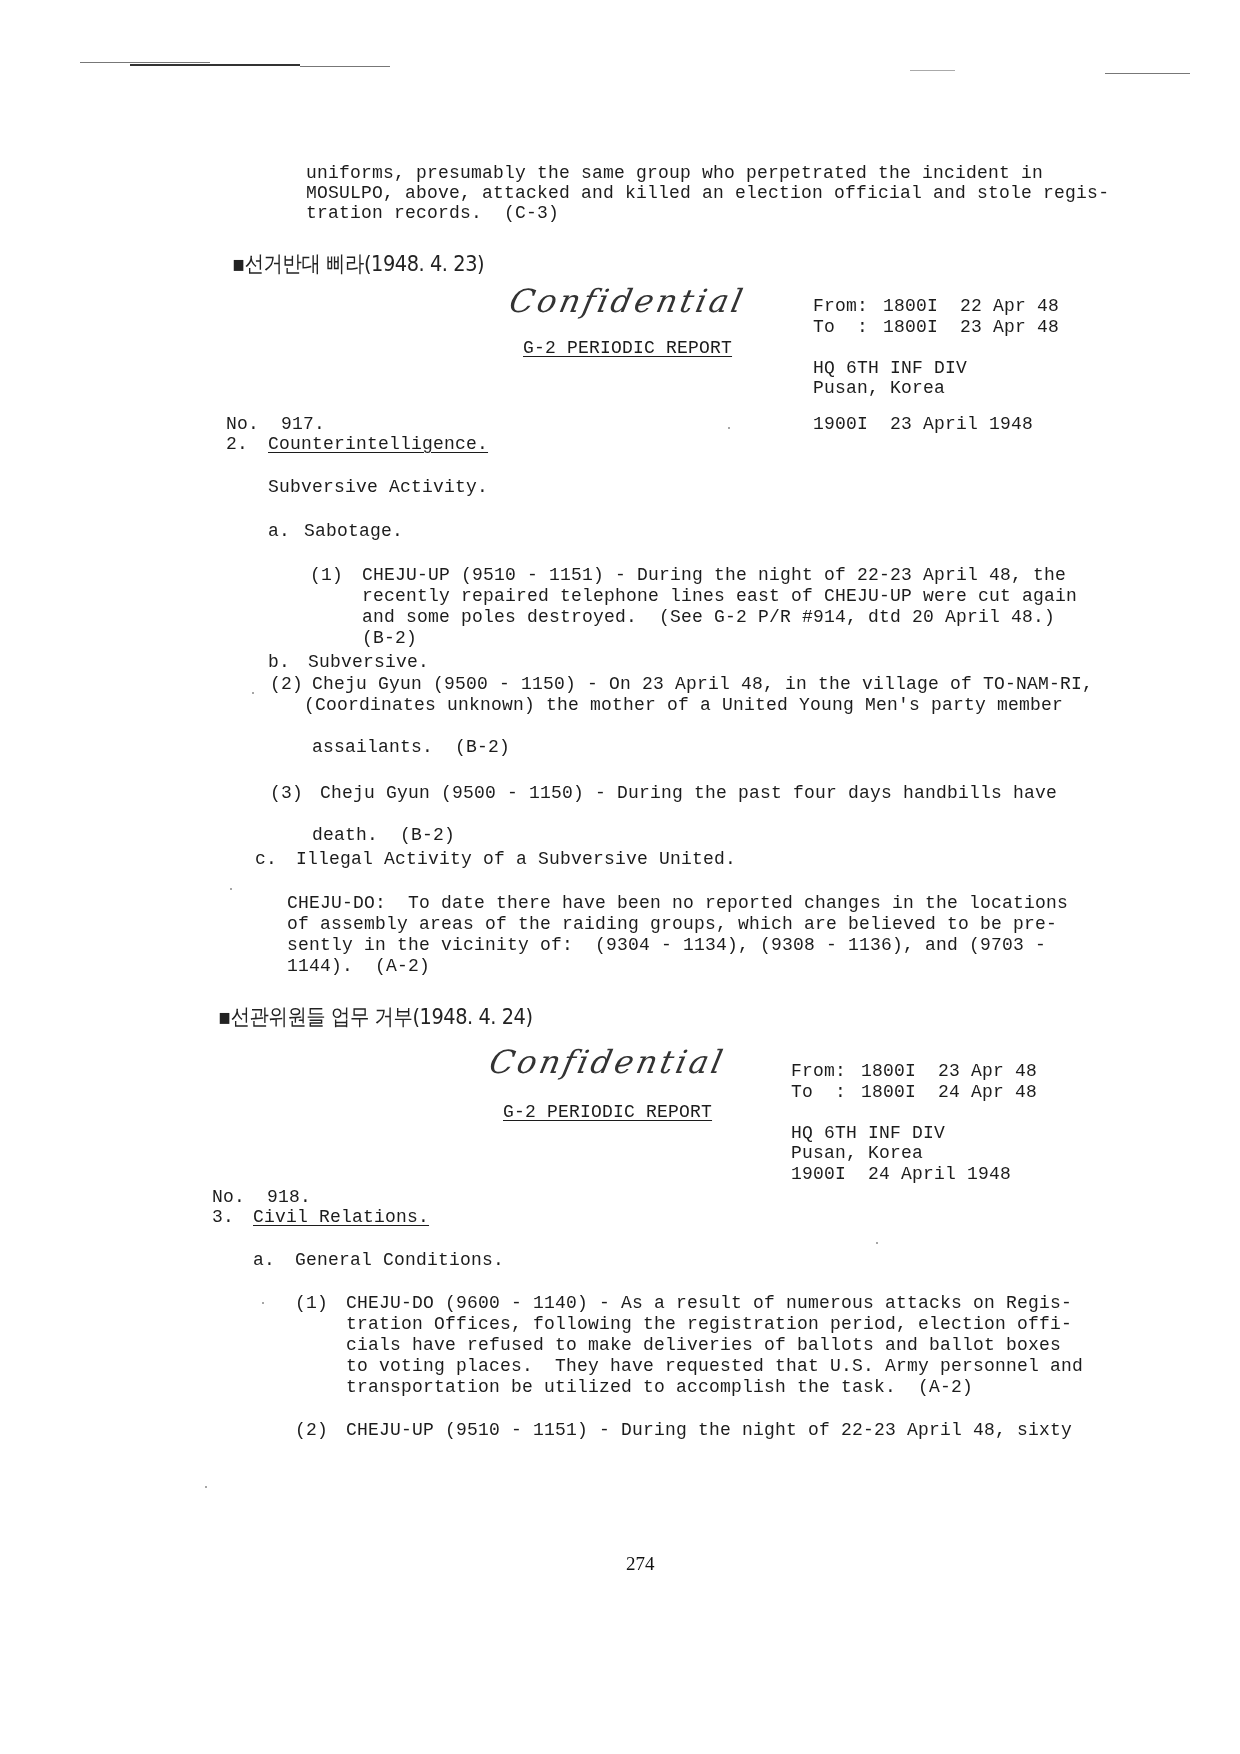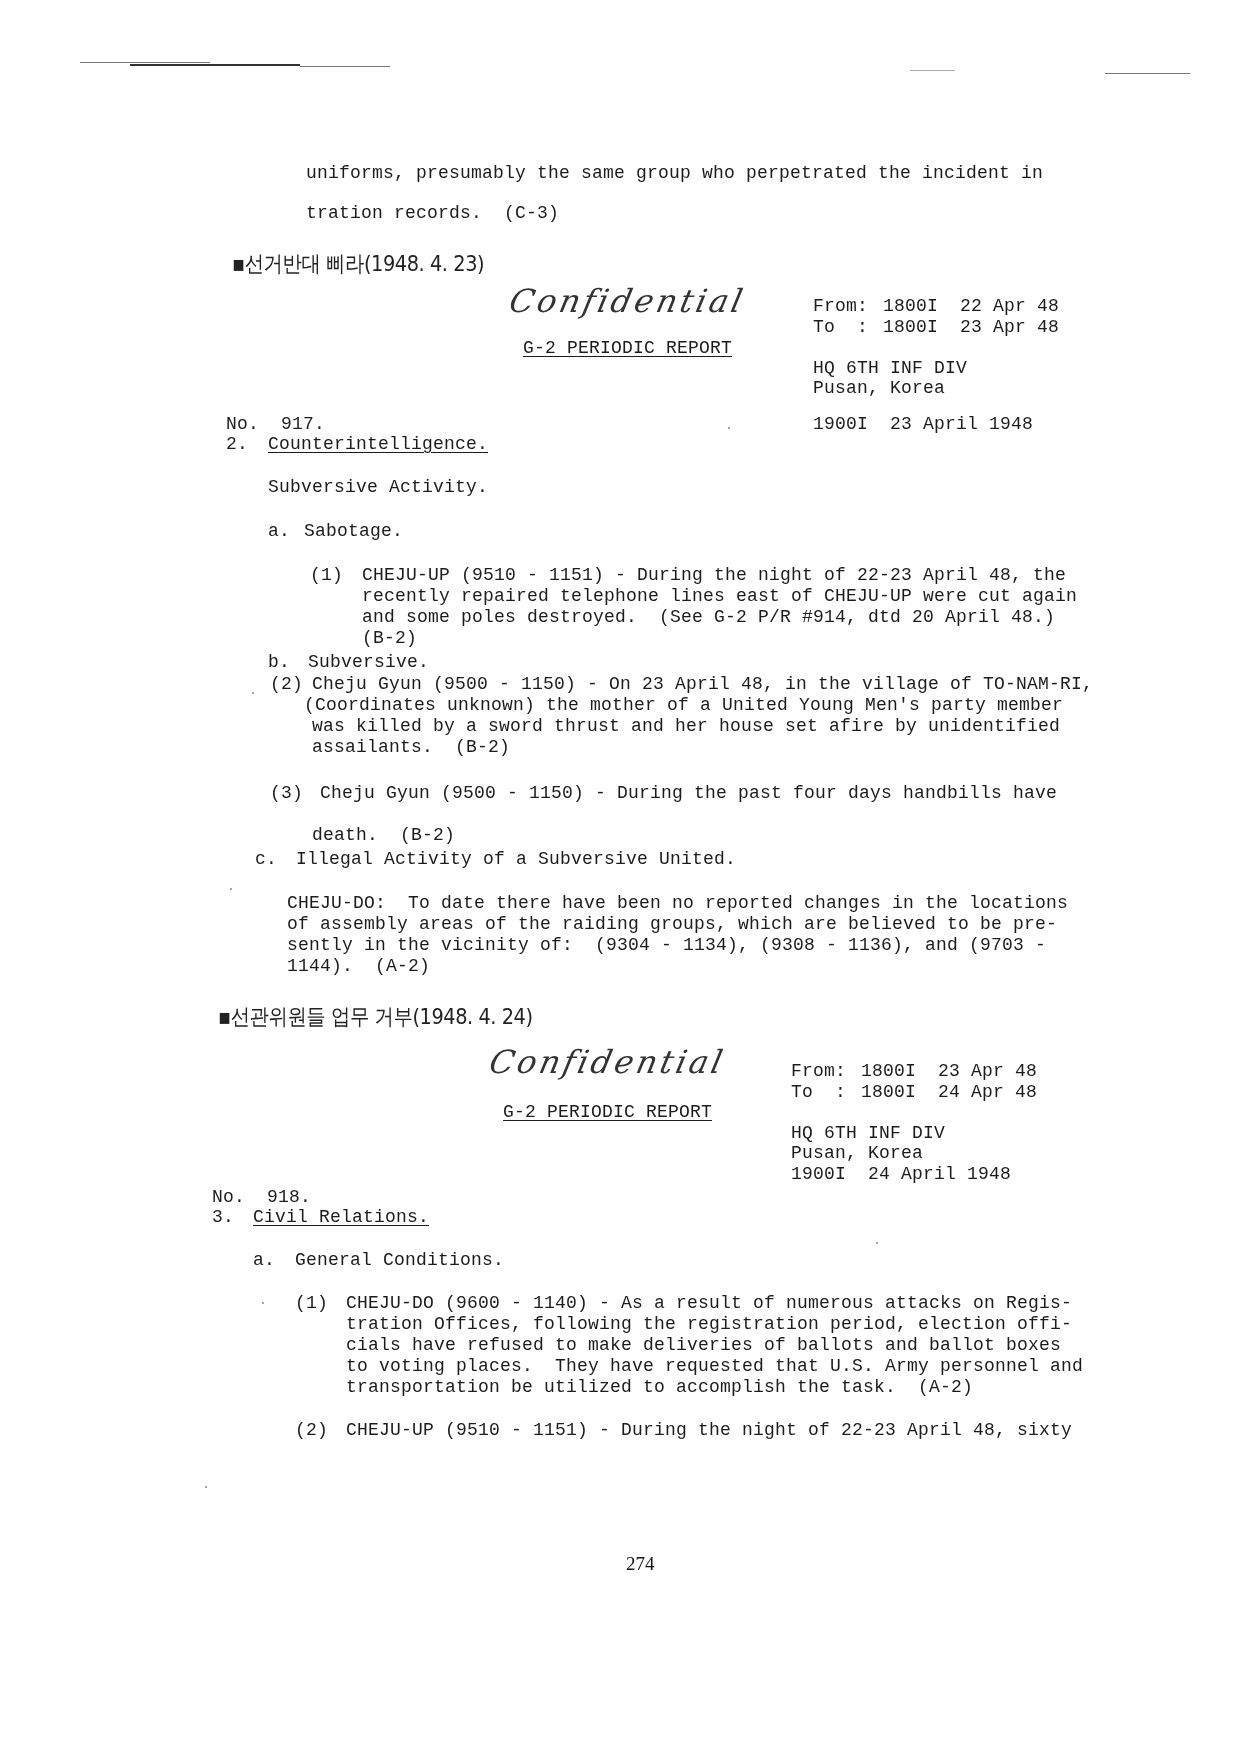--- a/index.html
+++ b/index.html
@@ -20,20 +20,21 @@
 
 <div class="page">
 
   <div class="rule" style="left:80px; top:62px; width:130px;"></div>
   <div class="rule thick" style="left:130px; top:64px; width:170px;"></div>
   <div class="rule" style="left:300px; top:66px; width:90px;"></div>
   <div class="rule" style="left:1105px; top:73px; width:85px;"></div>
   <div class="rule" style="left:910px; top:70px; width:45px; background:#aaa;"></div>
 
   <div class="abs tw" style="left:306px; top:163px;">uniforms, presumably the same group who perpetrated the incident in</div>
+  <div class="abs tw" style="left:306px; top:183px;">MOSULPO, above, attacked and killed an election official and stole regis-</div>
   <div class="abs tw" style="left:306px; top:203px;">tration records.  (C-3)</div>
 
   <div class="abs kr" style="left:232px; top:249px;">▪선거반대 삐라(1948. 4. 23)</div>
 
   <div class="abs sig" style="left:510px; top:282px;">Confidential</div>
   <div class="abs tw ul" style="left:523px; top:338px;">G-2 PERIODIC REPORT</div>
 
   <div class="abs tw" style="left:813px; top:296px;">From:</div>
   <div class="abs tw" style="left:883px; top:296px;">1800I  22 Apr 48</div>
   <div class="abs tw" style="left:813px; top:317px;">To  :</div>
@@ -57,21 +58,20 @@
   <div class="abs tw" style="left:362px; top:586px;">recently repaired telephone lines east of CHEJU-UP were cut again</div>
   <div class="abs tw" style="left:362px; top:607px;">and some poles destroyed.  (See G-2 P/R #914, dtd 20 April 48.)</div>
   <div class="abs tw" style="left:362px; top:628px;">(B-2)</div>
 
   <div class="abs tw" style="left:268px; top:652px;">b.</div>
   <div class="abs tw" style="left:308px; top:652px;">Subversive.</div>
 
   <div class="abs tw" style="left:270px; top:674px;">(2)</div>
   <div class="abs tw" style="left:312px; top:674px;">Cheju Gyun (9500 - 1150) - On 23 April 48, in the village of TO-NAM-RI,</div>
   <div class="abs tw" style="left:304px; top:695px;">(Coordinates unknown) the mother of a United Young Men's party member</div>
-  <div class="abs tw" style="left:312px; top:716px;">was killed by a sword thrust and her house set afire by unidentified</div>
   <div class="abs tw" style="left:312px; top:737px;">assailants.  (B-2)</div>
 
   <div class="abs tw" style="left:270px; top:783px;">(3)</div>
   <div class="abs tw" style="left:320px; top:783px;">Cheju Gyun (9500 - 1150) - During the past four days handbills have</div>
   <div class="abs tw" style="left:312px; top:825px;">death.  (B-2)</div>
 
   <div class="abs tw" style="left:255px; top:849px;">c.</div>
   <div class="abs tw" style="left:296px; top:849px;">Illegal Activity of a Subversive United.</div>
 
   <div class="abs tw" style="left:287px; top:893px;">CHEJU-DO:  To date there have been no reported changes in the locations</div>

